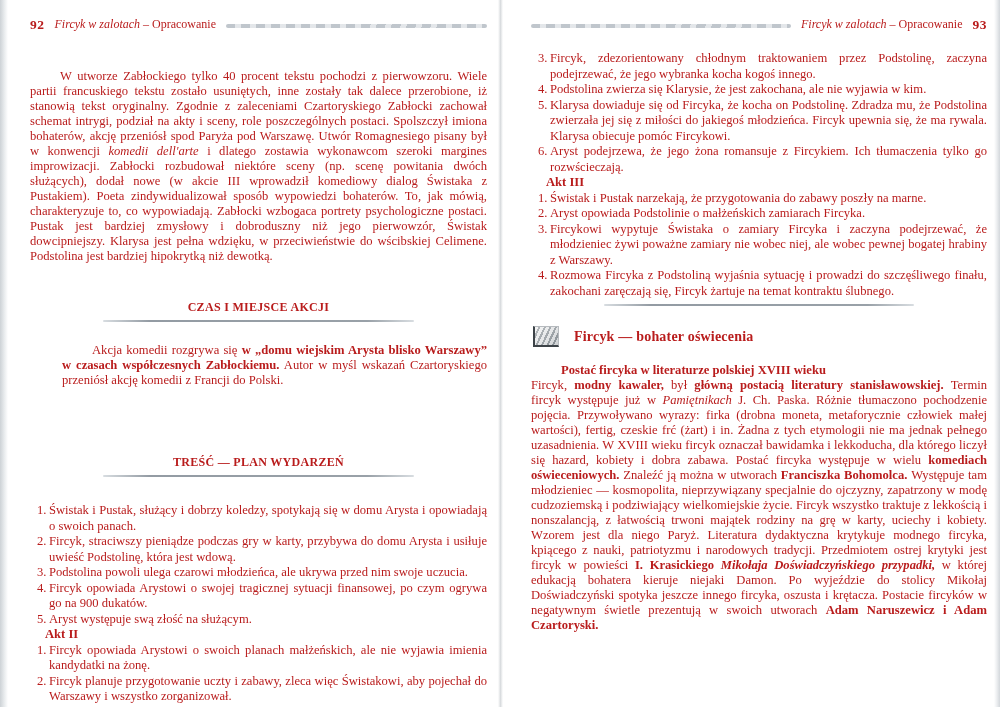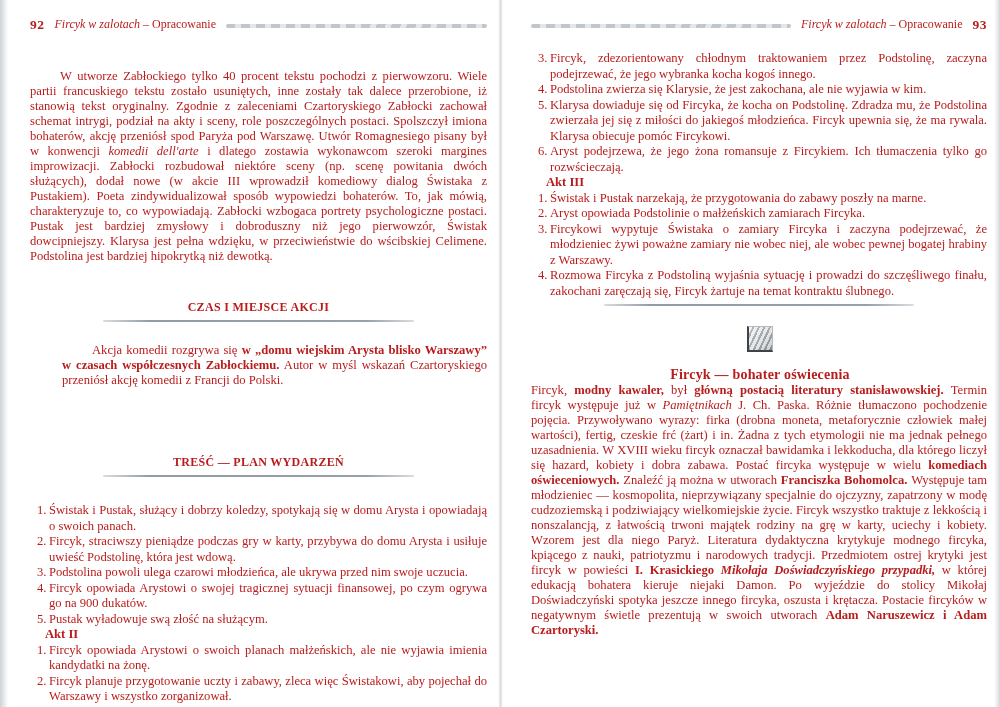--- a/index.html
+++ b/index.html
@@ -35,21 +35,21 @@
     background:linear-gradient(90deg,#d8dde1 0%,#939ba3 15%,#99a1a8 85%,#d8dde1 100%);}
   .tp-para{margin-top:21px;margin-left:32px;}
 
   .plan{font-size:12.6px;line-height:15.5px;margin-top:26px;}
   .plan-cont{margin-top:18px;}
   .act-head{font-weight:bold;padding-left:15px;}
   .plan-item{display:flex;}
   .num{flex:0 0 12px;padding-left:7px;}
   .itext{flex:1;text-align:justify;}
 
-  .subsec{display:flex;align-items:center;gap:15px;margin-top:20px;padding-left:2px;flex-direction:column;}
+  .subsec{display:flex;align-items:center;gap:15px;margin-top:20px;padding-left:2px;}
   .orn{width:26px;height:21px;flex:0 0 26px;
     background:
       repeating-linear-gradient(115deg,rgba(255,255,255,.55) 0 3px,rgba(118,126,132,.45) 3px 5px),
       linear-gradient(135deg,#eaebec 0%,#c4c8cb 55%,#8d9499 100%);
     border-left:2px solid #3d4348;border-bottom:2px solid #3d4348;
     border-top:1px solid #b7bbbf;border-right:1px solid #b7bbbf;box-sizing:border-box;}
   .subsec h3{font-size:14px;font-weight:bold;margin:0;letter-spacing:.2px;}
   .lead{font-size:12.6px;line-height:15px;font-weight:bold;margin:16px 0 0;text-indent:30px;text-align:left;}
   .chars-para{margin-top:0;}
 
@@ -93,21 +93,21 @@
         <div class="plan-item">
           <span class="num">3.</span>
           <span class="itext">Podstolina powoli ulega czarowi młodzieńca, ale ukrywa przed nim swoje uczucia.</span>
         </div>
         <div class="plan-item">
           <span class="num">4.</span>
           <span class="itext">Fircyk opowiada Arystowi o swojej tragicznej sytuacji finansowej, po czym ogrywa go na 900 dukatów.</span>
         </div>
         <div class="plan-item">
           <span class="num">5.</span>
-          <span class="itext">Pustak wyładowuje swą złość na służącym.</span>
+          <span class="itext">Aryst występuje swą złość na służącym.</span>
         </div>
         <div class="act-head">Akt II</div>
         <div class="plan-item">
           <span class="num">1.</span>
           <span class="itext">Fircyk opowiada Arystowi o swoich planach małżeńskich, ale nie wyjawia imienia kandydatki na żonę.</span>
         </div>
         <div class="plan-item">
           <span class="num">2.</span>
           <span class="itext">Fircyk planuje przygotowanie uczty i zabawy, zleca więc Świstakowi, aby pojechał do Warszawy i wszystko zorganizował.</span>
         </div>
@@ -157,15 +157,16 @@
         </div>
       </div>
 
     <div class="rule"></div>
 
     <div class="subsec">
       <span class="orn"></span>
       <h3>Fircyk — bohater oświecenia</h3>
     </div>
 
+    <p class="lead">Postać fircyka w literaturze polskiej XVIII wieku</p>
     <p class="para chars-para"><span>Fircyk, </span><span class="b">modny kawaler, </span><span>był </span><span class="b">główną postacią literatury stanisławowskiej. </span><span>Termin fircyk występuje już w </span><span class="i">Pamiętnikach</span><span> J. Ch. Paska. Różnie tłumaczono pochodzenie pojęcia. Przywoływano wyrazy: firka (drobna moneta, metaforycznie człowiek małej wartości), fertig, czeskie frć (żart) i in. Żadna z tych etymologii nie ma jednak pełnego uzasadnienia. W XVIII wieku fircyk oznaczał bawidamka i lekkoducha, dla którego liczył się hazard, kobiety i dobra zabawa. Postać fircyka występuje w wielu </span><span class="b">komediach oświeceniowych. </span><span>Znaleźć ją można w utworach </span><span class="b">Franciszka Bohomolca. </span><span>Występuje tam młodzieniec — kosmopolita, nieprzywiązany specjalnie do ojczyzny, zapatrzony w modę cudzoziemską i podziwiający wielkomiejskie życie. Fircyk wszystko traktuje z lekkością i nonszalancją, z łatwością trwoni majątek rodziny na grę w karty, uciechy i kobiety. Wzorem jest dla niego Paryż. Literatura dydaktyczna krytykuje modnego fircyka, kpiącego z nauki, patriotyzmu i narodowych tradycji. Przedmiotem ostrej krytyki jest fircyk w powieści </span><span class="b">I. Krasickiego </span><span class="b i">Mikołaja Doświadczyńskiego przypadki, </span><span>w której edukacją bohatera kieruje niejaki Damon. Po wyjeździe do stolicy Mikołaj Doświadczyński spotyka jeszcze innego fircyka, oszusta i krętacza. Postacie fircyków w negatywnym świetle prezentują w swoich utworach </span><span class="b">Adam Naruszewicz i Adam Czartoryski.</span></p>
   </div>
 </div>
 
 </body></html>

